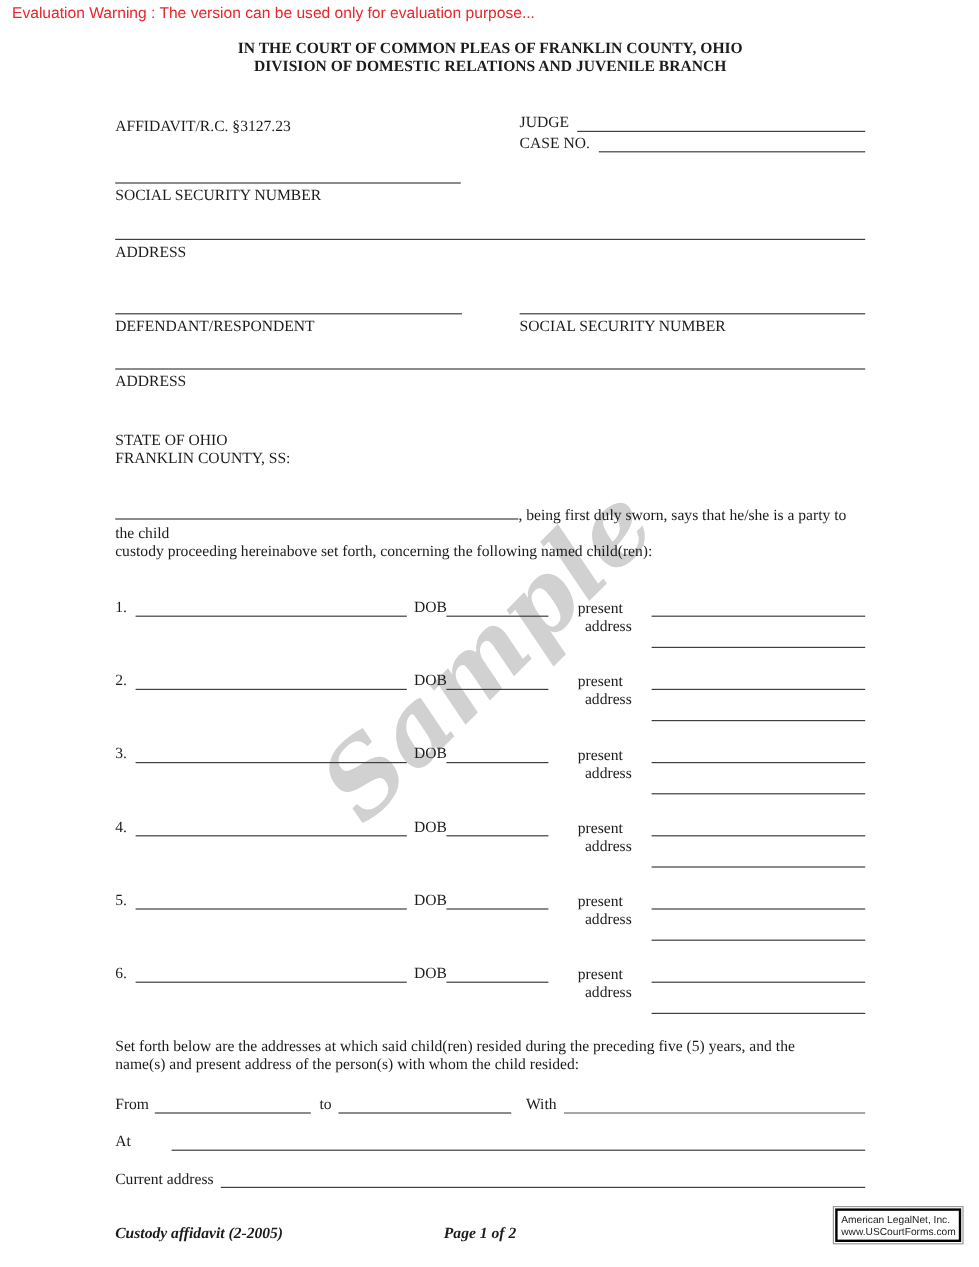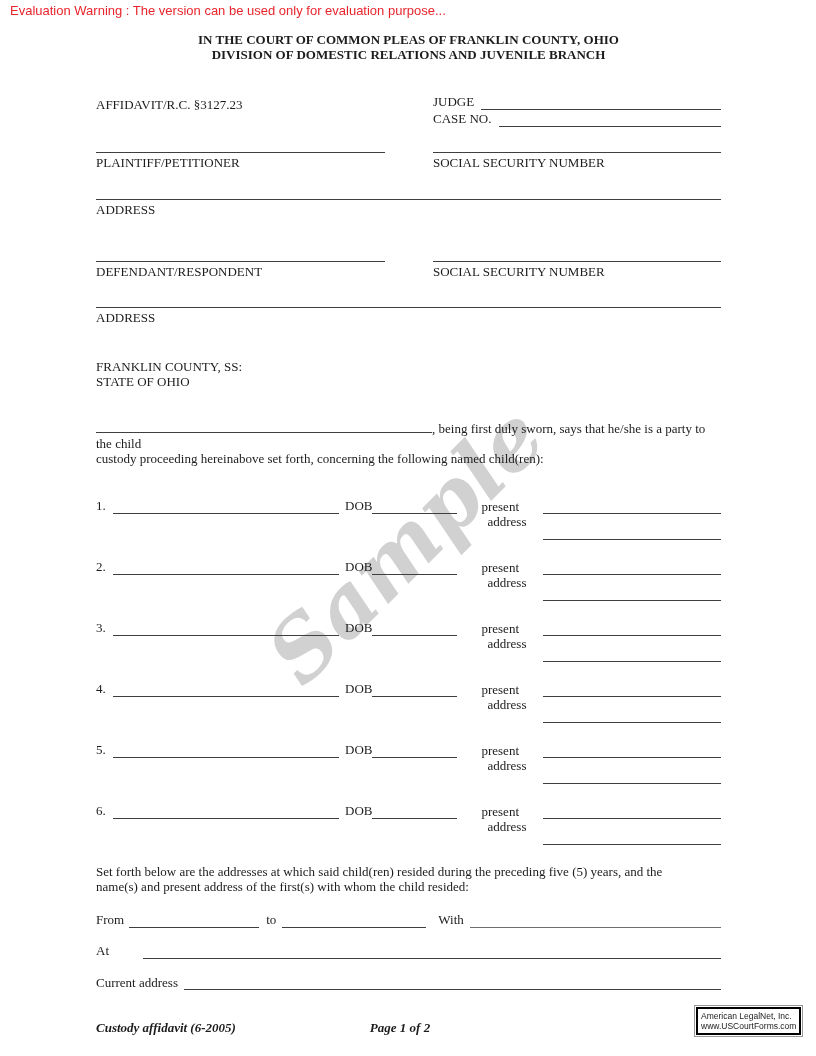--- a/index.html
+++ b/index.html
@@ -121,23 +121,20 @@
           <span class="fill"></span>
         </div>
         <div class="blank-row">
           <span>CASE NO.</span>
           <span class="fill"></span>
         </div>
       </div>
     </div>
 
     <div class="line-row">
-      <div class="seg-left">
-        <span>PLAINTIFF/PETITIONER</span>
-      </div>
       <div class="seg-right">
         <span>SOCIAL SECURITY NUMBER</span>
       </div>
     </div>
 
     <div class="full-seg">
       <span>ADDRESS</span>
     </div>
 
     <div class="line-row defendant">
@@ -147,22 +144,22 @@
       <div class="seg-right">
         <span>SOCIAL SECURITY NUMBER</span>
       </div>
     </div>
 
     <div class="full-seg second">
       <span>ADDRESS</span>
     </div>
 
     <div class="state-block">
+      <div>STATE OF OHIO</div>
       <div>FRANKLIN COUNTY, SS:</div>
-      <div>STATE OF OHIO</div>
     </div>
 
     <div class="sworn">
       <div><span class="blank"></span><span>, being first duly sworn, says that he/she is a party to the child</span></div>
       <div>custody proceeding hereinabove set forth, concerning the following named child(ren):</div>
     </div>
 
     <div class="children">
 
       <div class="child-row">
@@ -264,21 +261,21 @@
         <div class="addr-block">
           <div class="addr-line1"></div>
           <div class="addr-line2"></div>
         </div>
       </div>
 
     </div>
 
     <div class="instructions">
       <div>Set forth below are the addresses at which said child(ren) resided during the preceding five (5) years, and the</div>
-      <div>name(s) and present address of the first(s) with whom the child resided:</div>
+      <div>name(s) and present address of the person(s) with whom the child resided:</div>
     </div>
 
     <div class="from-row">
       <span>From</span>
       <span class="u1"></span>
       <span class="to-label">to</span>
       <span class="u2"></span>
       <span class="with-label">With</span>
       <span class="u3"></span>
     </div>
@@ -287,18 +284,18 @@
       <span>At</span>
       <span class="fill"></span>
     </div>
 
     <div class="current-row">
       <span>Current address</span>
       <span class="fill"></span>
     </div>
 
     <div class="footer">
-      <span>Custody affidavit (6-2005)</span>
+      <span>Custody affidavit (2-2005)</span>
       <span class="page-num">Page 1 of 2</span>
     </div>
 
   </div>
 </div>
 
 </body></html>

